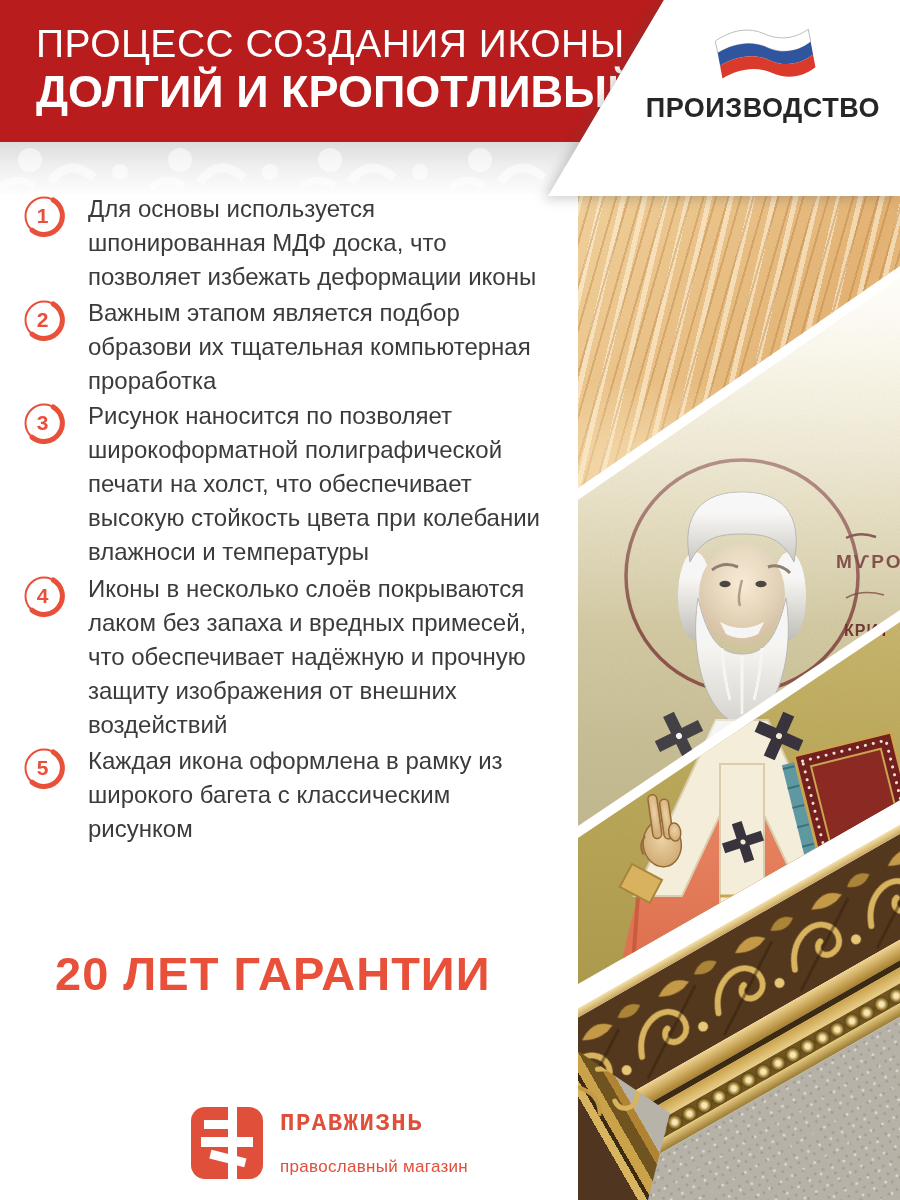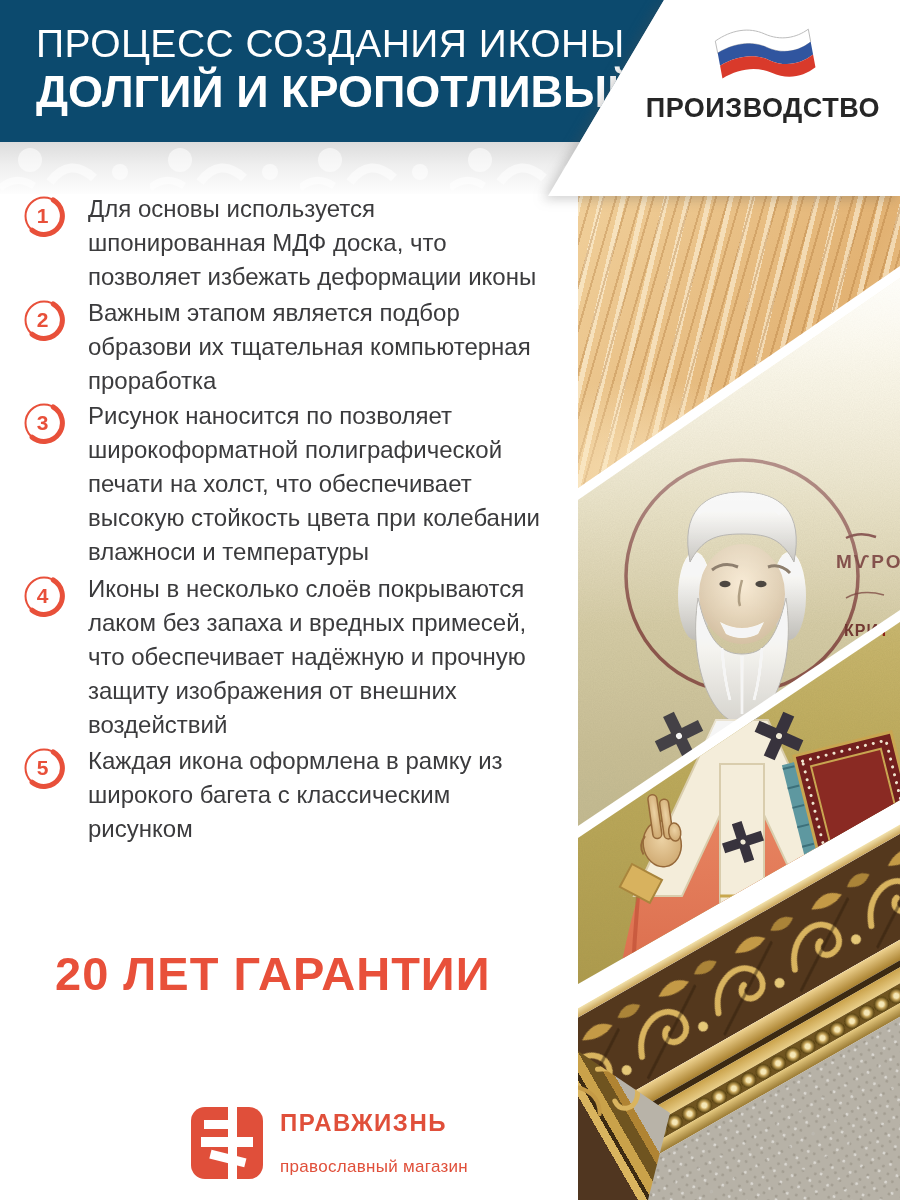--- a/index.html
+++ b/index.html
@@ -3,21 +3,21 @@
 <meta charset="utf-8">
 <style>
   html,body{margin:0;padding:0;background:#ffffff;}
   .page{position:relative;width:900px;height:1200px;overflow:hidden;background:#fff;
         font-family:"Liberation Sans","DejaVu Sans",sans-serif;}
 
   
   .pattern-band{position:absolute;left:0;top:142px;width:900px;height:52px;z-index:1;
     background:linear-gradient(180deg,#dcdcdc 0,#efefef 45%,#fdfdfd 100%);}
   .pattern-band svg{display:block;width:900px;height:52px;}
-  .red-banner{position:absolute;left:0;top:0;width:900px;height:142px;z-index:2;background:#0c4a6e;
+  .red-banner{position:absolute;left:0;top:0;width:900px;height:142px;z-index:2;background:#b91c1c;
     clip-path:polygon(0 0,664px 0,580px 142px,0 142px);
     color:#fff;box-sizing:border-box;padding:21px 0 0 36px;}
   .h1{font-size:39px;font-weight:400;line-height:45px;letter-spacing:.5px;}
   .h2{font-size:45px;font-weight:700;line-height:51px;}
   .wedge-wrap{position:absolute;left:0;top:0;width:900px;height:200px;z-index:3;
     filter:drop-shadow(-5px 3px 6px rgba(80,80,80,.28));}
   .wedge{width:900px;height:196px;background:#fff;
     clip-path:polygon(664px 0,900px 0,900px 196px,548px 196px);}
   .made-in{position:absolute;left:645px;top:22px;width:235px;z-index:4;text-align:right;}
   .flag{display:block;margin:0 auto 8px;}
@@ -30,21 +30,21 @@
   .num{position:absolute;left:0;top:2px;width:41px;height:44px;text-align:center;line-height:44px;
        font-weight:700;font-size:21px;color:#e8503a;}
   .stext{margin-left:66px;font-size:24px;line-height:34px;color:#3b3b3d;white-space:pre-line;}
 
   .warranty{position:absolute;left:55px;top:946px;z-index:2;font-size:47px;font-weight:700;
             color:#e8503a;letter-spacing:1px;}
 
   
   .logo{position:absolute;left:190px;top:1106px;z-index:2;display:flex;align-items:center;gap:16px;}
   .logo-mark{width:74px;height:74px;display:block;}
-  .lname{font-size:24px;font-weight:700;color:#e04f3a;letter-spacing:1.5px;}
+  .lname{font-size:24px;font-weight:700;color:#e04f3a;letter-spacing:1.5px;font-family:Liberation Mono, monospace;}
   .ltag{font-size:17px;color:#e04f3a;margin-top:20px;letter-spacing:.3px;}
 
   
   .panel{position:absolute;left:578px;top:196px;width:322px;height:1004px;z-index:2;background:#fff;}
   .slice{position:absolute;inset:0;}
   .sliceA{clip-path:polygon(0 0,322px 0,322px 70px,0 292px);}
   .sliceB{clip-path:polygon(0 304px,322px 82px,322px 414px,0 630px);}
   .sliceC{clip-path:polygon(0 642px,322px 426px,322px 604px,0 788px);}
   .sliceD{clip-path:polygon(0 812px,322px 628px,322px 1004px,0 1004px);}
 

